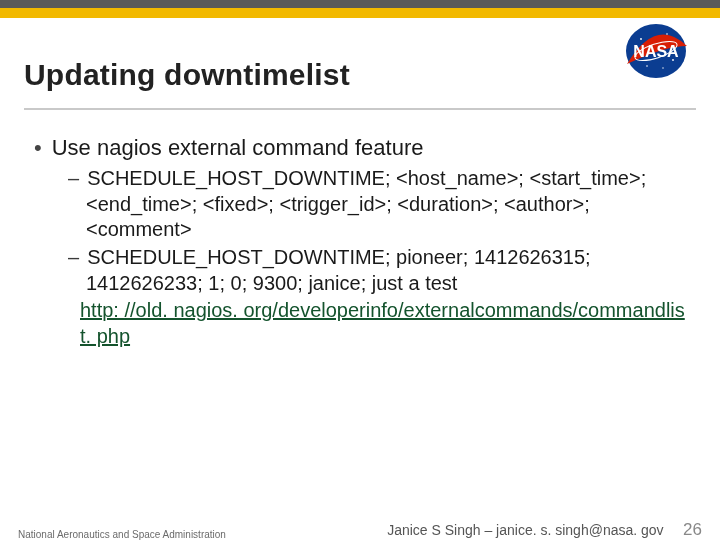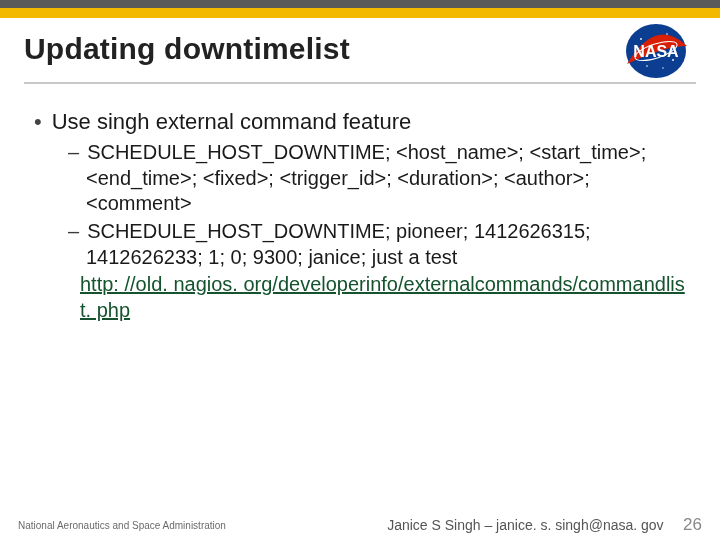--- a/index.html
+++ b/index.html
@@ -1,30 +1,30 @@
 <!DOCTYPE html>
 <html><head>
 <meta charset="utf-8">
 <style>
   * { margin: 0; padding: 0; box-sizing: border-box; }
   html, body { width: 720px; height: 540px; font-family: Arial, Helvetica, sans-serif; background: #fff; color: #1a1a1a; }
   .slide { position: relative; width: 720px; height: 540px; }
   .topbar-dark { height: 8px; background: #5a5a5a; }
   .topbar-gold { height: 10px; background: #f2b900; }
-  .header { position: relative; padding: 14px 36px 6px 24px; }
+  .header { position: relative; padding: 14px 36px 6px 24px; margin-top: 26px; }
   .title { font-size: 30px; font-weight: 700; letter-spacing: 0.2px; color: #222; }
   .rule { margin: 10px 24px 0 24px; border: 0; border-top: 2px solid #c9c9c9; }
   .logo { position: absolute; right: 31px; top: 22px; width: 66px; height: 58px; }
   .body { padding: 14px 28px 0 28px; font-size: 22px; line-height: 1.28; }
   .b1 { margin: 10px 0 4px 6px; }
   .b1 .dot { color: #444; padding-right: 10px; }
   .sub { margin: 2px 0 2px 40px; font-size: 20px; text-indent: -18px; padding-left: 18px; }
   .sub .dash { color: #3a3a3a; padding-right: 8px; }
   .link { color: #14532d; text-decoration: underline; word-break: break-all; margin-left: 52px; font-size: 20px; display: block; max-width: 620px; }
-  .footer { position: absolute; left: 0; right: 0; bottom: 0; height: 30px; padding: 0 18px; display: flex; align-items: center; justify-content: space-between; font-size: 10px; color: #6b6b6b; }
+  .footer { position: absolute; left: 0; right: 0; bottom: 0; height: 30px; padding: 0 18px; display: flex; align-items: flex-end; justify-content: space-between; font-size: 10px; color: #6b6b6b; }
   .author { font-size: 14px; color: #555; }
   .pagenum { color: #888; font-size: 17px; }
 </style>
 </head>
 <body>
 <div class="slide">
 
   <div class="topbar-dark"></div>
   <div class="topbar-gold"></div>
 
@@ -43,21 +43,21 @@
     </svg>
   </div>
 
   <div class="header">
     <div class="title">Updating downtimelist</div>
   </div>
   <hr class="rule">
 
   <div class="body">
     <div class="b1">
-      <span class="dot">•</span><span>Use singh external command feature</span>
+      <span class="dot">•</span><span>Use nagios external command feature</span>
     </div>
     <div class="sub">
       <span class="dash">–</span><span>SCHEDULE_HOST_DOWNTIME; &lt;host_name&gt;; &lt;start_time&gt;; &lt;end_time&gt;; &lt;fixed&gt;; &lt;trigger_id&gt;; &lt;duration&gt;; &lt;author&gt;; &lt;comment&gt;</span>
     </div>
     <div class="sub">
       <span class="dash">–</span><span>SCHEDULE_HOST_DOWNTIME; pioneer; 1412626315; 1412626233; 1; 0; 9300; janice; just a test</span>
     </div>
 
     <a class="link" href="#">http: //old. nagios. org/developerinfo/externalcommands/commandlist. php</a>
   </div>

